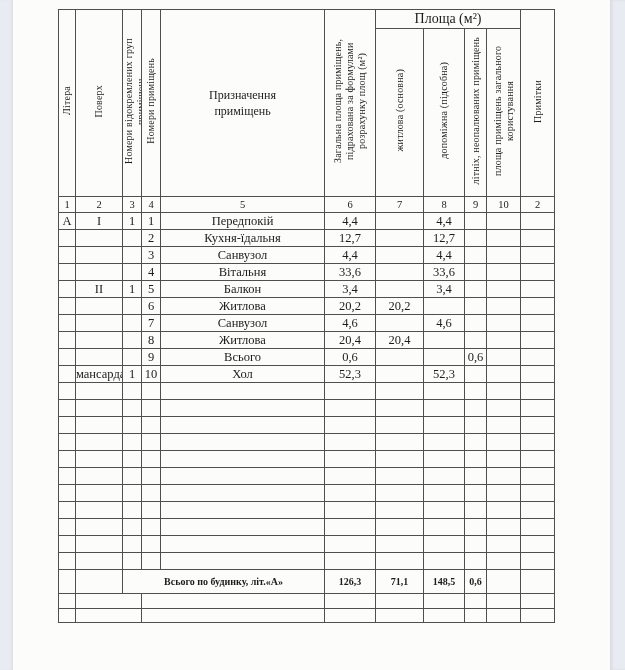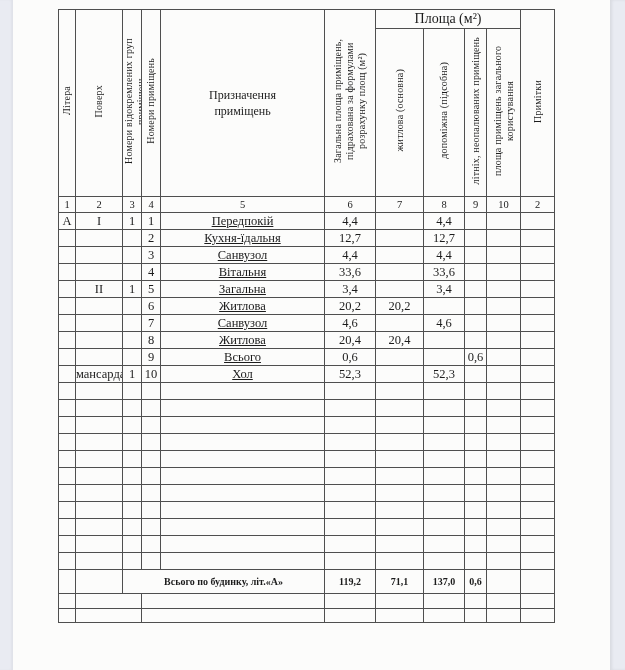--- a/index.html
+++ b/index.html
@@ -35,21 +35,21 @@
   .h142{max-height:142px;}
   .h132{max-height:132px;}
   .h152{max-height:152px;}
   .nowrap{white-space:nowrap;}
   .horiz{display:inline-block;max-width:95px;font-size:12px;line-height:1.35;}
 
   tr.num-row{height:16px;}
   tr.num-row td{font-size:10.5px;}
   tr.body-row{height:17px;}
   tr.body-row td{font-size:12.5px;line-height:1;}
-  td.name-cell{text-align:left;padding-left:5px;text-decoration:underline;}
+  td.name-cell{text-align:left;padding-left:5px;}
   td.floor-cell{font-size:11px;}
   tr.empty-row{height:17px;}
   tr.totals-row{height:24px;}
   tr.totals-row td{font-weight:bold;font-size:10px;}
   tr.footer-row-a{height:15px;}
   tr.footer-row-b{height:14px;}
 </style>
 </head>
 <body>
 
@@ -152,21 +152,21 @@
         <td>33,6</td>
         <td></td>
         <td></td>
         <td></td>
       </tr>
       <tr class="body-row">
         <td></td>
         <td class="floor-cell">II</td>
         <td>1</td>
         <td>5</td>
-        <td class="name-cell">Загальна</td>
+        <td class="name-cell">Балкон</td>
         <td>3,4</td>
         <td></td>
         <td>3,4</td>
         <td></td>
         <td></td>
         <td></td>
       </tr>
       <tr class="body-row">
         <td></td>
         <td class="floor-cell"></td>
@@ -372,23 +372,23 @@
         <td></td>
         <td></td>
         <td></td>
         <td></td>
         <td></td>
       </tr>
       <tr class="totals-row">
         <td></td>
         <td></td>
         <td colspan="3" class="total-label">Всього по будинку, літ.«А»</td>
-        <td class="total-val">119,2</td>
+        <td class="total-val">126,3</td>
         <td class="total-val">71,1</td>
-        <td class="total-val">137,0</td>
+        <td class="total-val">148,5</td>
         <td class="total-val">0,6</td>
         <td class="total-val"></td>
         <td class="total-val"></td>
       </tr>
       <tr class="footer-row-a">
         <td></td>
         <td colspan="2"></td>
         <td colspan="2"></td>
         <td></td>
         <td></td>

